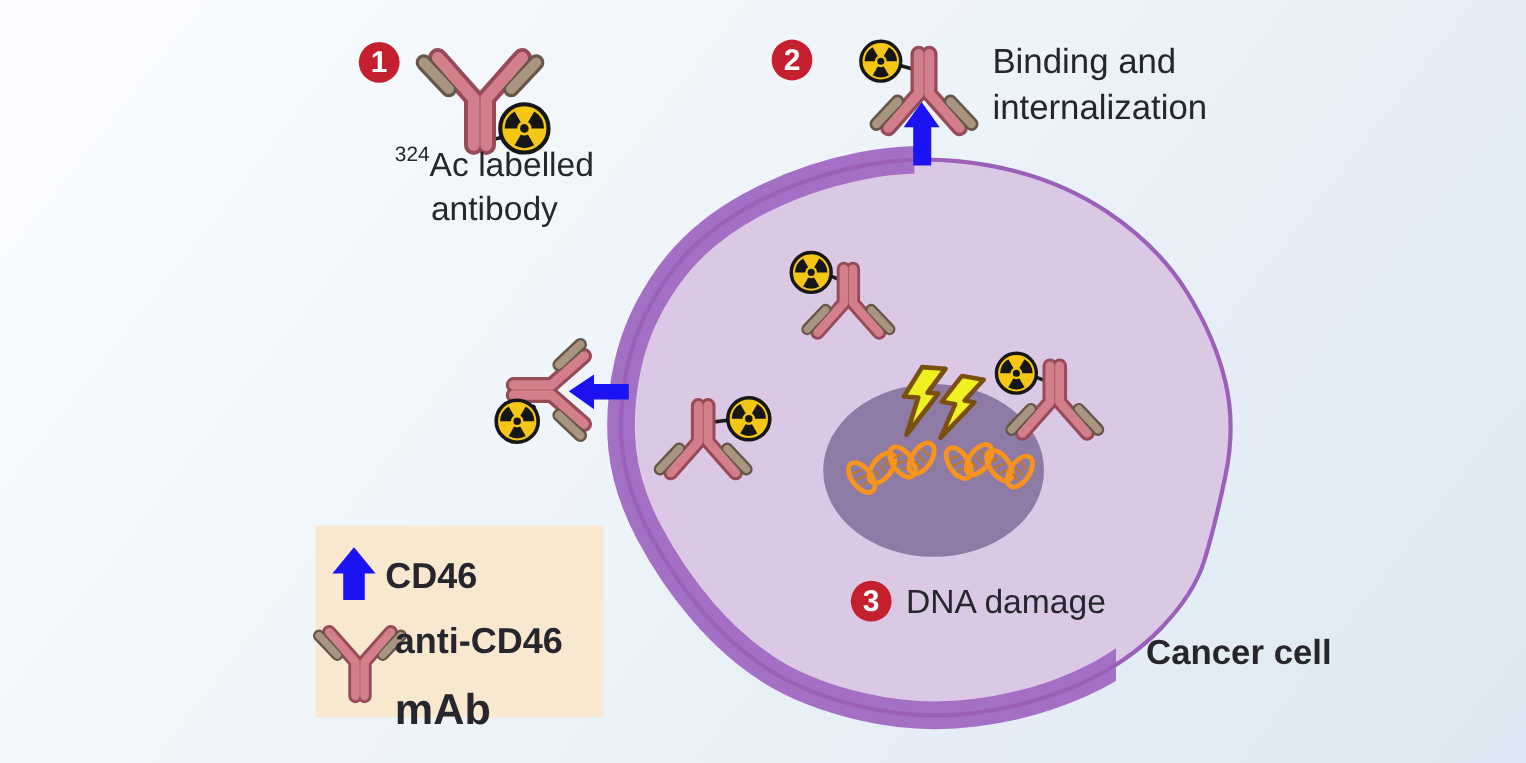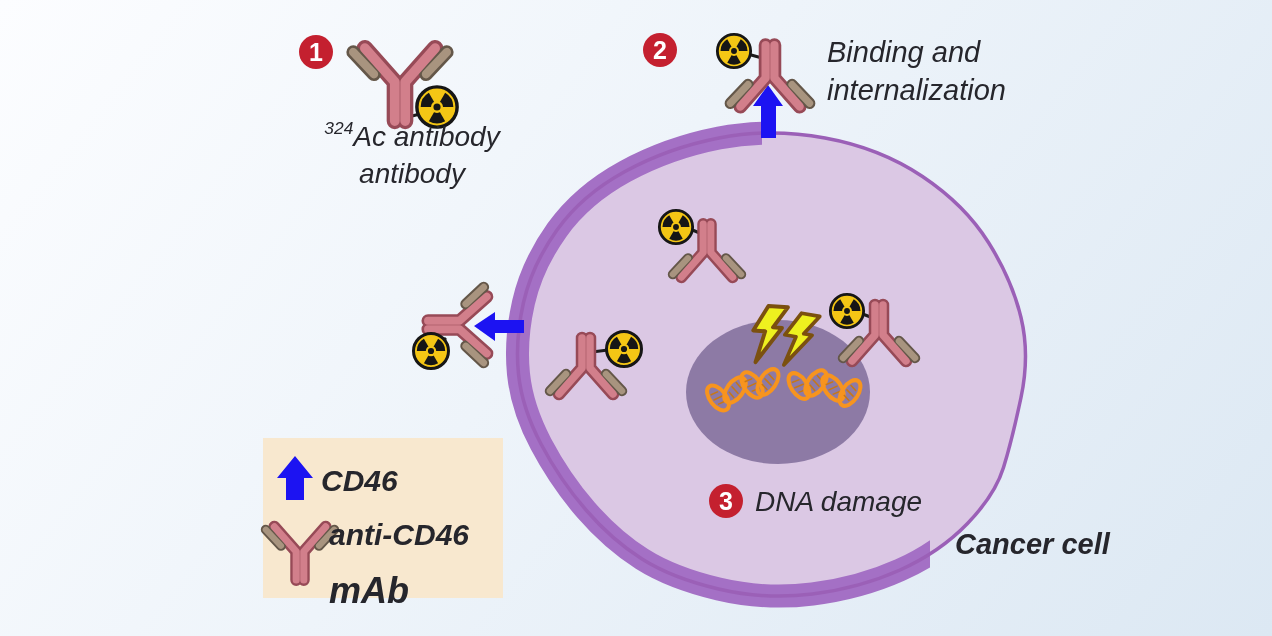--- a/index.html
+++ b/index.html
@@ -36,27 +36,27 @@
   .arrow{fill:var(--accent-blue);}
   .bolt{fill:var(--bolt-yellow);stroke:var(--bolt-outline);stroke-width:2.6;stroke-linejoin:round;}
   .dna-leaf{fill:none;stroke:var(--dna-orange);stroke-width:4;}
   .dna-hatch{stroke:var(--dna-hatch);stroke-width:1.5;}
 
   
   .badge{position:absolute;width:34px;height:34px;border-radius:50%;
          background:var(--badge-red);color:var(--badge-text);
          display:flex;align-items:center;justify-content:center;
          font-weight:bold;font-size:25px;line-height:1;}
-  .lbl{position:absolute;color:var(--text-dark);font-style:italic;}
+  .lbl{position:absolute;color:var(--text-dark);}
   .lbl-step1{left:292px;top:112px;width:240px;text-align:center;font-size:28px;line-height:37px;}
   .lbl-step1 sup{font-size:0.62em;position:relative;top:-0.1em;}
   .lbl-step2{left:827px;top:33px;font-size:29px;line-height:38px;}
   .lbl-step3{left:755px;top:485px;font-size:28px;line-height:34px;}
   .lbl-cancer{left:955px;top:528px;font-size:29px;font-weight:bold;}
-  .legend{position:absolute;left:263px;top:438px;width:240px;height:160px;background:var(--legend-bg);font-style:italic;}
+  .legend{position:absolute;left:263px;top:438px;width:240px;height:160px;background:var(--legend-bg);}
   .legend .lg-arrow{position:absolute;left:12px;top:17px;width:40px;height:46px;}
   .legend .lg-cd46{position:absolute;left:58px;top:26px;font-size:30px;font-weight:bold;}
   .legend .lg-ab{position:absolute;left:-6px;top:78px;width:86px;height:76px;}
   .legend .lg-mab1{position:absolute;left:66px;top:80px;font-size:30px;font-weight:bold;text-align:center;}
   .legend .lg-mab2{position:absolute;left:66px;top:132px;font-size:36px;font-weight:bold;}
 </style>
 </head>
 <body>
 
 <div class="stage">
@@ -196,21 +196,21 @@
       <span>1</span>
     </div>
   <div class="badge" style="left:643px;top:33px;">
       <span>2</span>
     </div>
   <div class="badge" style="left:709px;top:484px;">
       <span>3</span>
     </div>
 
   <div class="lbl lbl-step1">
-    <div><sup>324</sup><span>Ac antibody</span></div>
+    <div><sup>324</sup><span>Ac labelled</span></div>
     <div>antibody</div>
   </div>
   <div class="lbl lbl-step2">
     <div>Binding and</div>
     <div>internalization</div>
   </div>
   <div class="lbl lbl-cancer">Cancer cell</div>
   <div class="lbl lbl-step3">DNA damage</div>
 
   <div class="legend">

